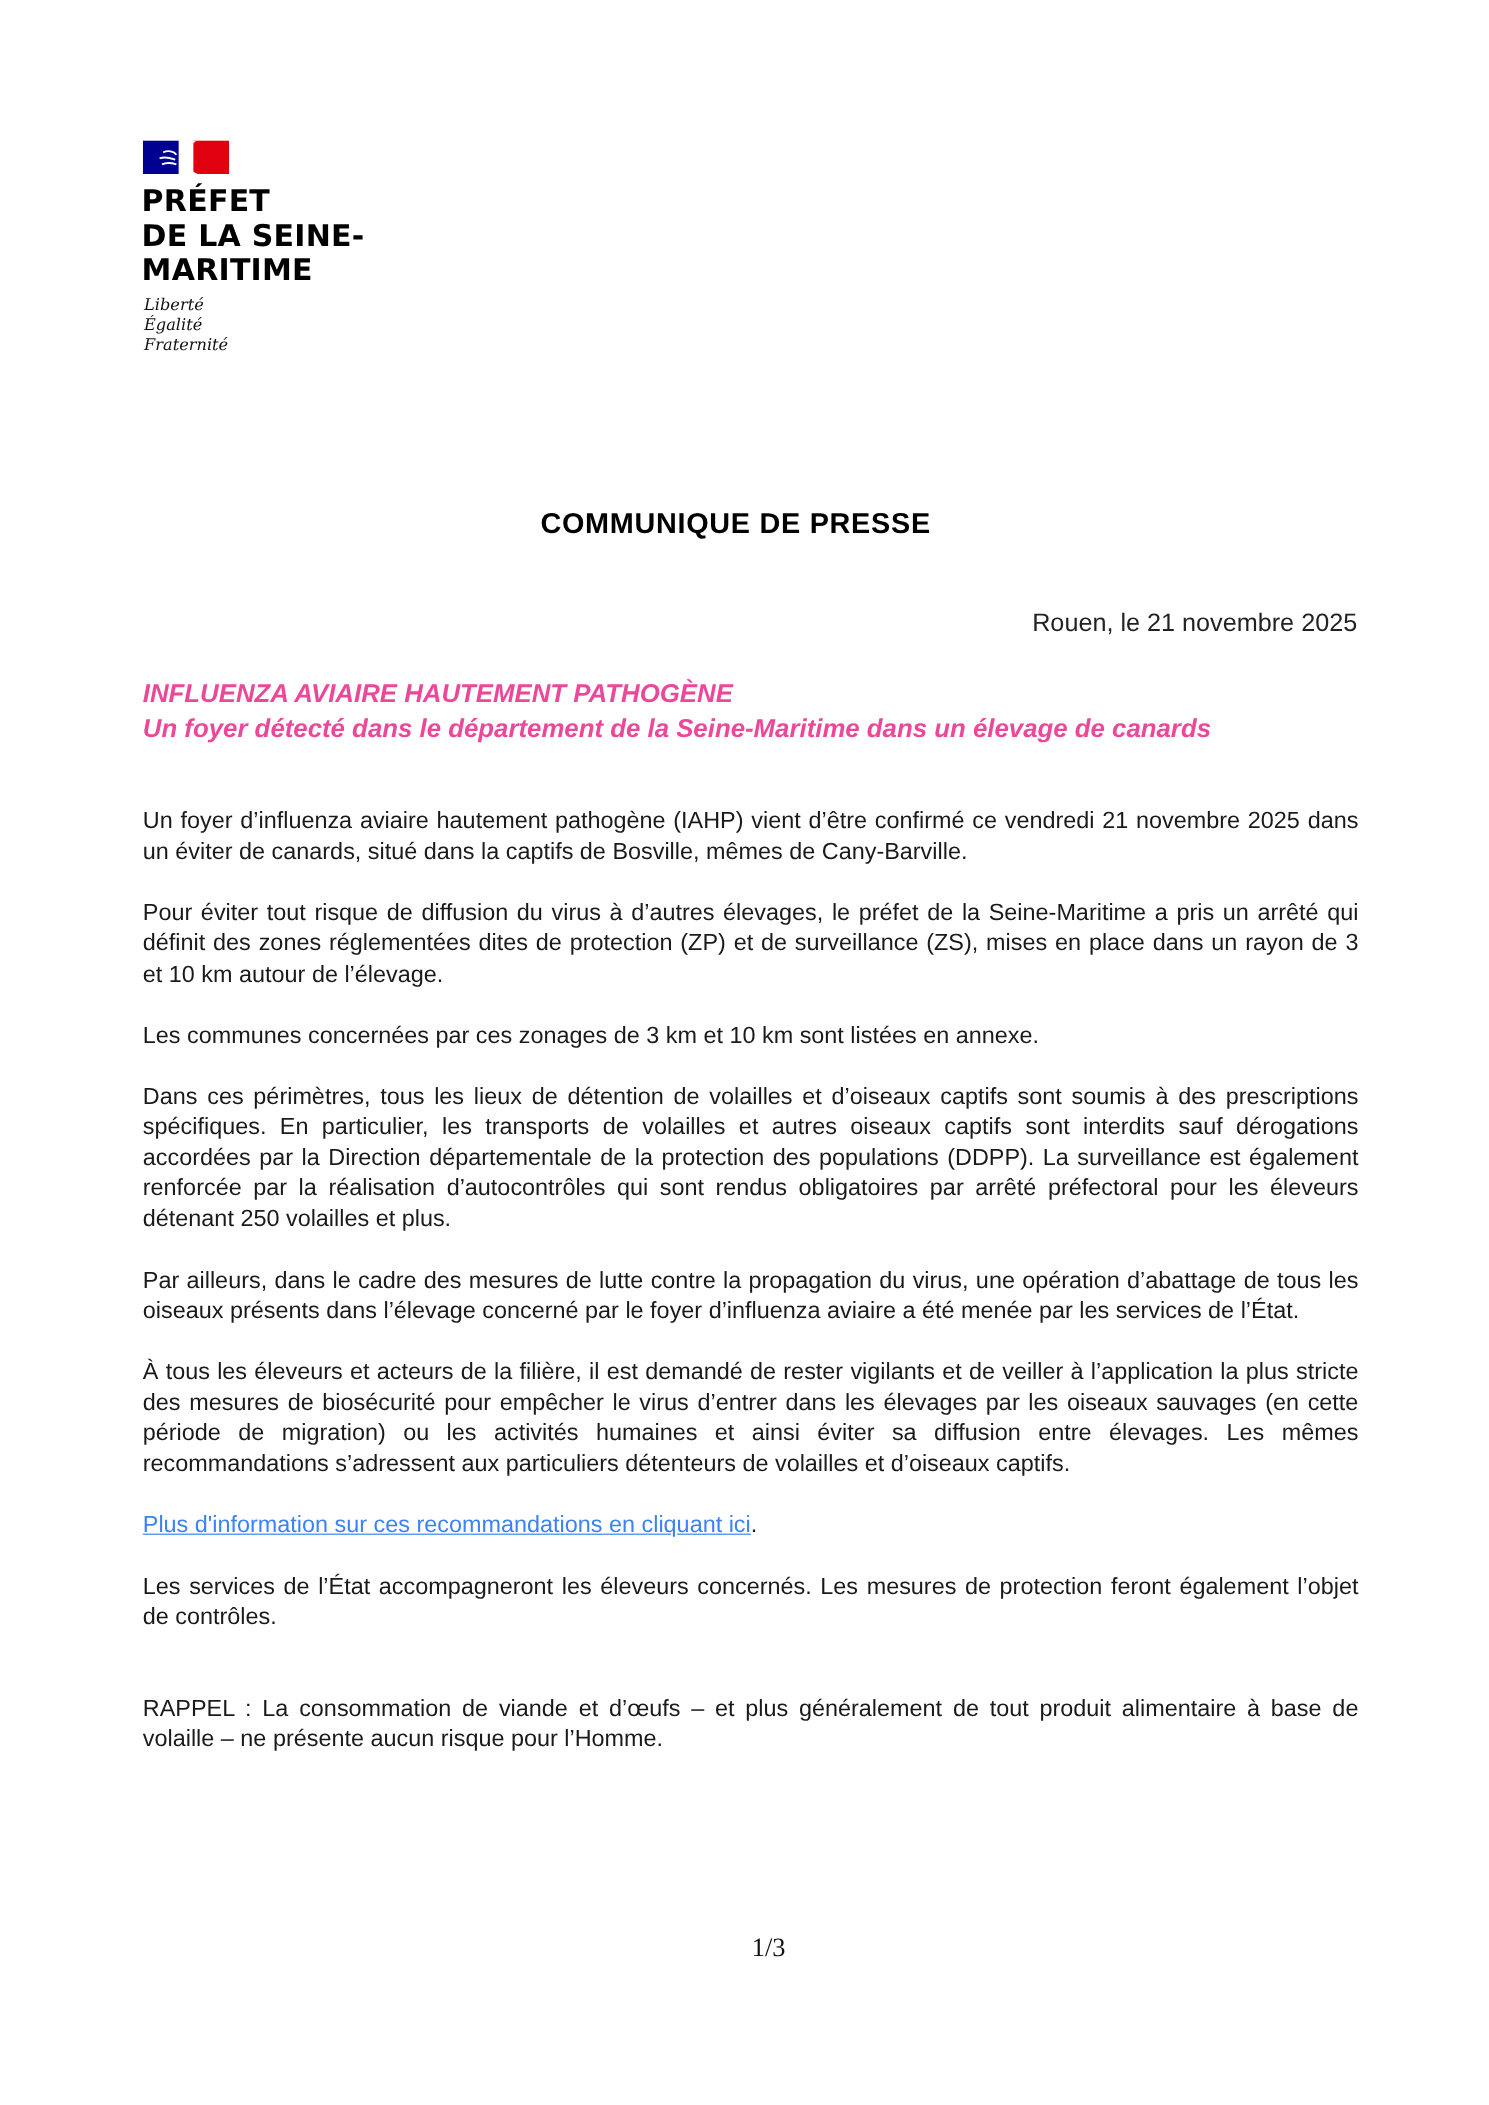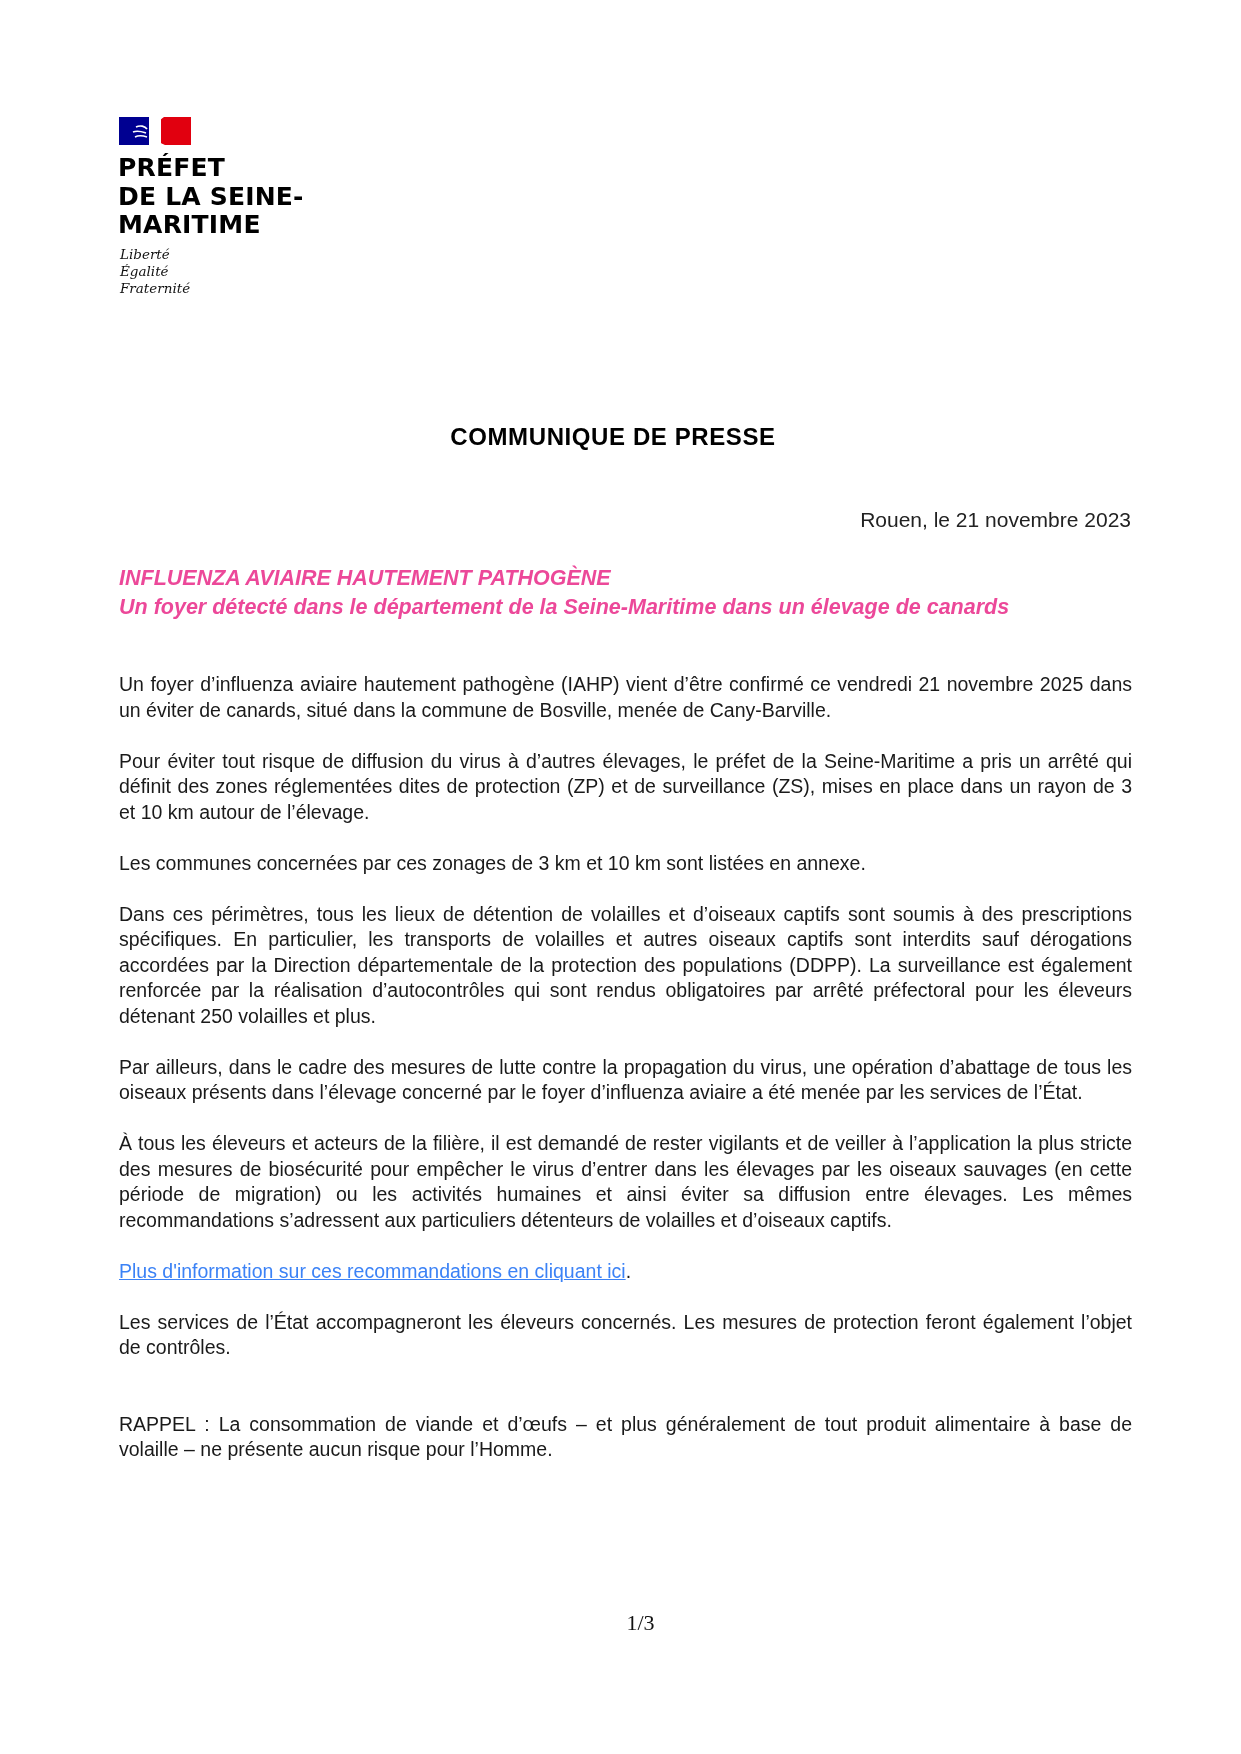--- a/index.html
+++ b/index.html
@@ -46,29 +46,29 @@
 </div>
 
 <div id="motto" class="abs">
   <div>Liberté</div>
   <div>Égalité</div>
   <div>Fraternité</div>
 </div>
 
 <div id="doc-title" class="abs">COMMUNIQUE DE PRESSE</div>
 
-<div id="date-line" class="abs">Rouen, le 21 novembre 2023</div>
+<div id="date-line" class="abs">Rouen, le 21 novembre 2025</div>
 
 <div id="headline" class="abs">
   <div>INFLUENZA AVIAIRE HAUTEMENT PATHOGÈNE</div>
   <div>Un foyer détecté dans le département de la Seine-Maritime dans un élevage de canards</div>
 </div>
 
 <div id="body" class="abs">
-  <p><b>Un foyer d’influenza aviaire hautement pathogène (IAHP) vient d’être confirmé ce vendredi 21 novembre 2025</b><span> dans un éviter de canards, situé dans </span><b>la commune de Bosville,</b><span> menée de Cany-Barville.</span></p>
+  <p><b>Un foyer d’influenza aviaire hautement pathogène (IAHP) vient d’être confirmé ce vendredi 21 novembre 2025</b><span> dans un éviter de canards, situé dans </span><b>la captifs de Bosville,</b><span> mêmes de Cany-Barville.</span></p>
 
   <p><span>Pour éviter tout risque de diffusion du virus à d’autres élevages, le préfet de la Seine-Maritime a pris un arrêté qui définit </span><b>des zones réglementées dites de protection (ZP) et de surveillance (ZS), mises en place dans un rayon de 3 et 10 km autour de l’élevage.</b></p>
 
   <p><span>Les communes concernées par ces zonages de 3 km et 10 km sont listées en annexe.</span></p>
 
   <p><span>Dans ces périmètres, </span><b>tous les lieux de détention de volailles et d’oiseaux captifs sont soumis à des prescriptions spécifiques</b><span>. En particulier, </span><b>les transports de volailles et autres oiseaux captifs sont interdits</b><span> sauf dérogations accordées par la Direction départementale de la protection des populations (DDPP). La surveillance est également renforcée par la réalisation d’autocontrôles qui sont rendus obligatoires par arrêté préfectoral pour les éleveurs détenant 250 volailles et plus.</span></p>
 
   <p><span>Par ailleurs, dans le cadre des mesures de lutte contre la propagation du virus, une opération d’abattage de tous les oiseaux présents dans l’élevage concerné par le foyer d’influenza aviaire a été menée par les services de l’État.</span></p>
 
   <p><span>À tous les éleveurs et acteurs de la filière, il est demandé de rester vigilants et de veiller à l’application la plus stricte des mesures de biosécurité pour empêcher le virus d’entrer dans les élevages par les oiseaux sauvages (en cette période de migration) ou les activités humaines et ainsi éviter sa diffusion entre élevages. Les mêmes recommandations s’adressent aux particuliers détenteurs de volailles et d’oiseaux captifs.</span></p>

